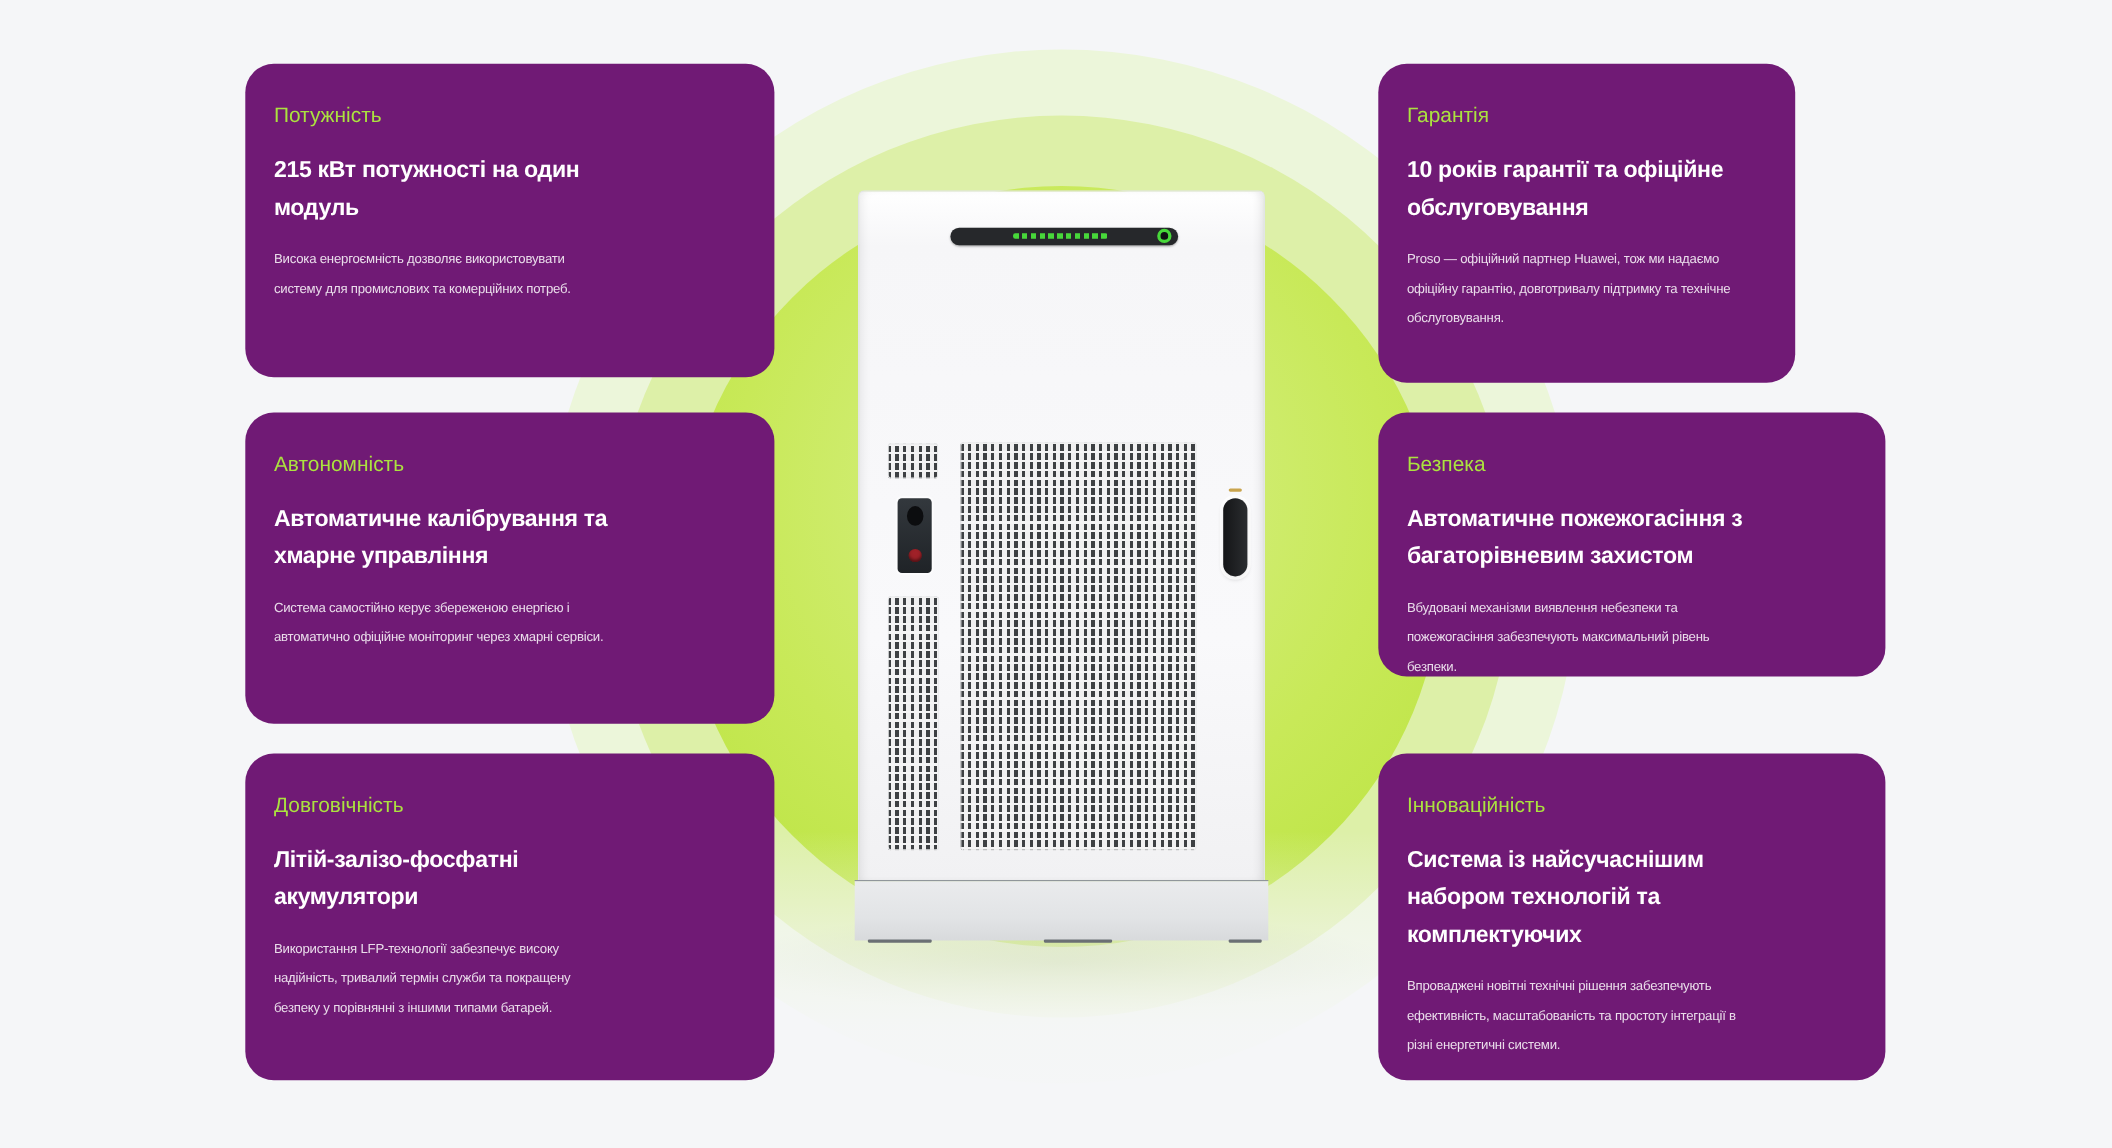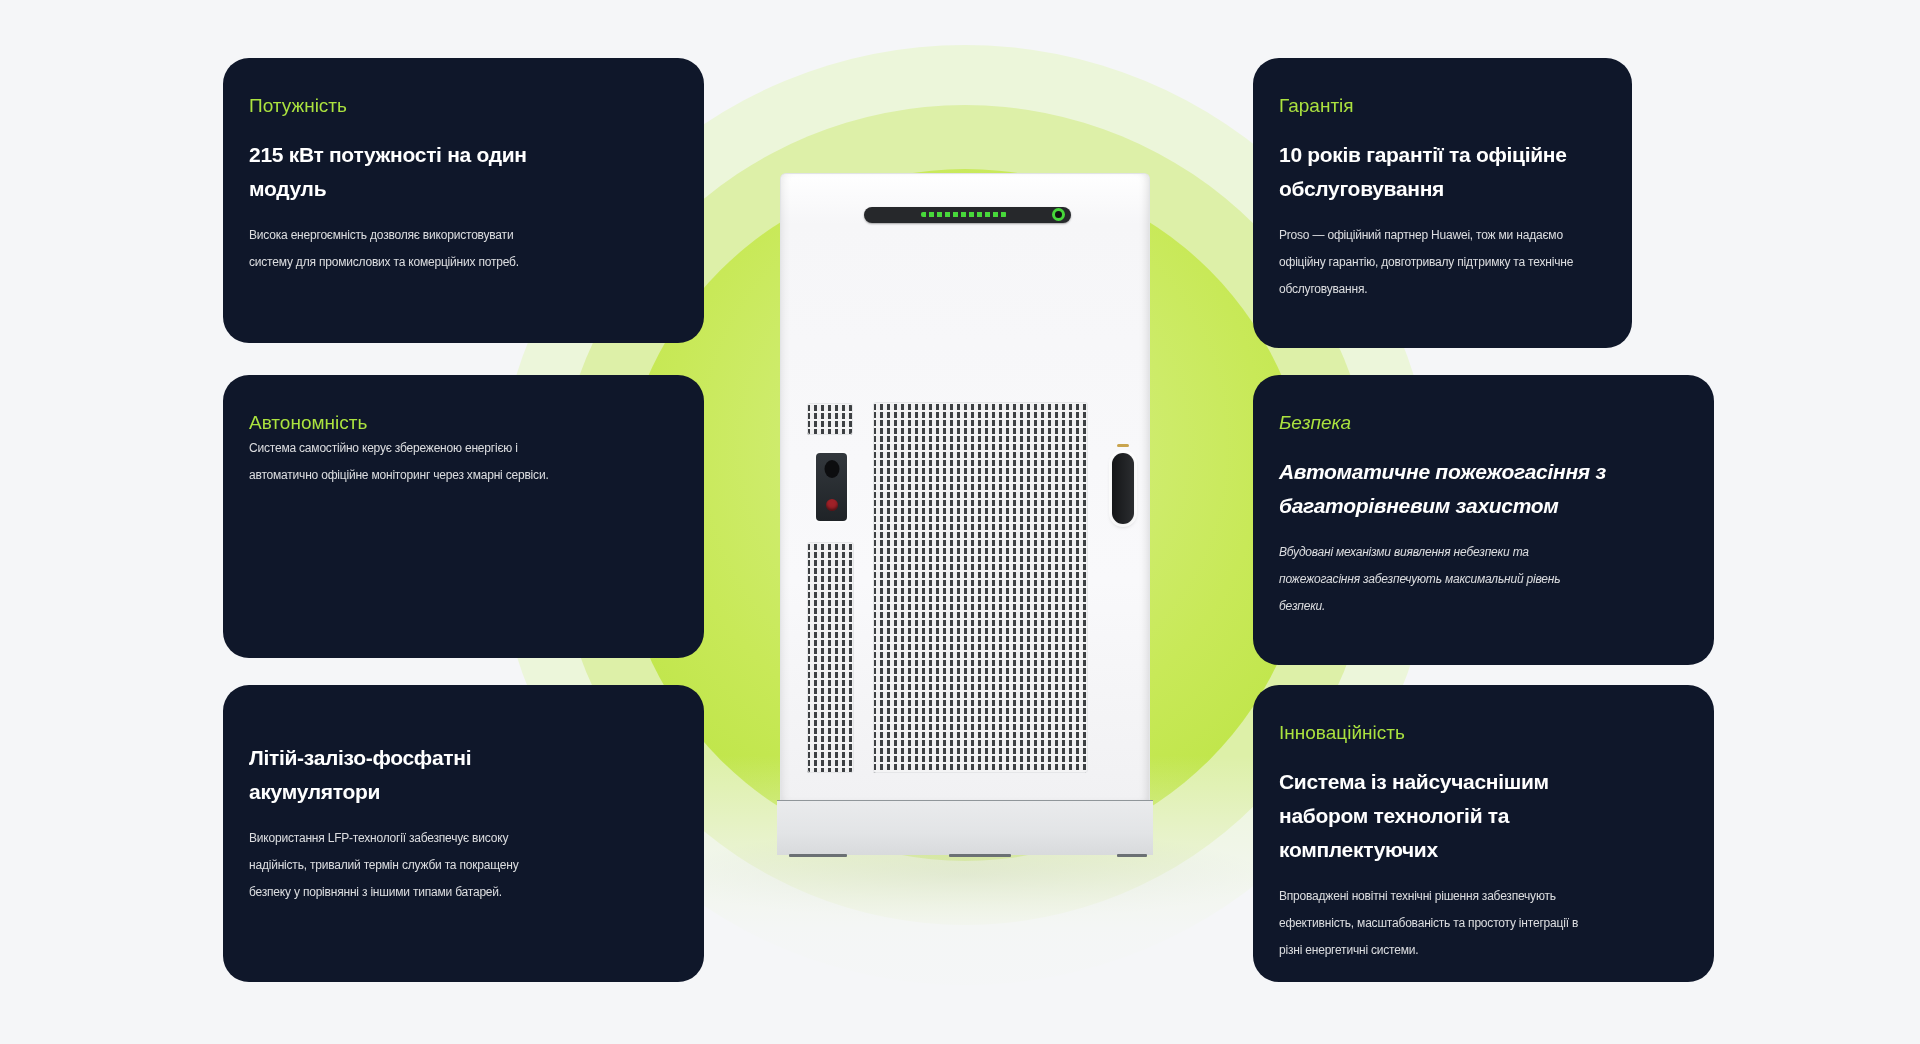--- a/index.html
+++ b/index.html
@@ -45,29 +45,29 @@
     box-shadow:0 0 0 3px rgba(255,255,255,.75), 0 2px 5px rgba(0,0,0,.28);}
   .handle-hinge{position:absolute;left:336px;top:270px;width:12px;height:3px;border-radius:2px;background:#c9a44e;}
   .cab-base{position:absolute;left:-3px;top:627px;width:376px;height:55px;box-sizing:border-box;
     border-top:1px solid #90969a;background:linear-gradient(180deg,#eaebed 0%,#e2e4e6 60%,#d8dadc 100%);}
   .foot{position:absolute;bottom:-2px;height:3px;background:#6b7074;border-radius:1px;}
   .foot-1{left:12px;width:58px;}
   .foot-2{left:172px;width:62px;}
   .foot-3{right:6px;width:30px;}
 
   
-  .card{position:absolute;z-index:5;background:#0f172a;border-radius:26px;box-sizing:border-box;padding:36px 26px;color:#ffffff;}
+  .card{position:absolute;z-index:5;background:#701a75;border-radius:26px;box-sizing:border-box;padding:36px 26px;color:#ffffff;}
   .card .label{color:#abe23f;font-size:19px;line-height:24px;font-weight:500;}
   .card h3{margin:20px 0 16px;font-size:21px;line-height:34px;font-weight:700;letter-spacing:-0.3px;white-space:pre-line;color:#ffffff;}
   .card p{margin:0;font-size:12px;line-height:27px;letter-spacing:-0.2px;color:rgba(255,255,255,.85);white-space:pre-line;}
   .c1{left:223px;top:58px;width:481px;height:285px;}
   .c2{left:223px;top:375px;width:481px;height:283px;}
   .c3{left:223px;top:685px;width:481px;height:297px;}
   .c4{left:1253px;top:58px;width:379px;height:290px;}
-  .c5{left:1253px;top:375px;width:461px;height:290px;font-style:italic;}
+  .c5{left:1253px;top:375px;width:461px;height:240px;}
   .c6{left:1253px;top:685px;width:461px;height:297px;}
 </style>
 </head>
 <body>
 
 <div class="stage">
 
   <div class="circle circle-pale"></div>
   <div class="circle circle-mid"></div>
   <div class="circle circle-bright"></div>
@@ -101,25 +101,28 @@
   <article class="card c1">
     <div class="label">Потужність</div>
     <h3>215 кВт потужності на один
 модуль</h3>
     <p>Висока енергоємність дозволяє використовувати
 систему для промислових та комерційних потреб.</p>
   </article>
 
   <article class="card c2">
     <div class="label">Автономність</div>
+    <h3>Автоматичне калібрування та
+хмарне управління</h3>
     <p>Система самостійно керує збереженою енергією і
 автоматично офіційне моніторинг через хмарні сервіси.</p>
   </article>
 
   <article class="card c3">
+    <div class="label">Довговічність</div>
     <h3>Літій-залізо-фосфатні
 акумулятори</h3>
     <p>Використання LFP-технології забезпечує високу
 надійність, тривалий термін служби та покращену
 безпеку у порівнянні з іншими типами батарей.</p>
   </article>
 
   <article class="card c4">
     <div class="label">Гарантія</div>
     <h3>10 років гарантії та офіційне

